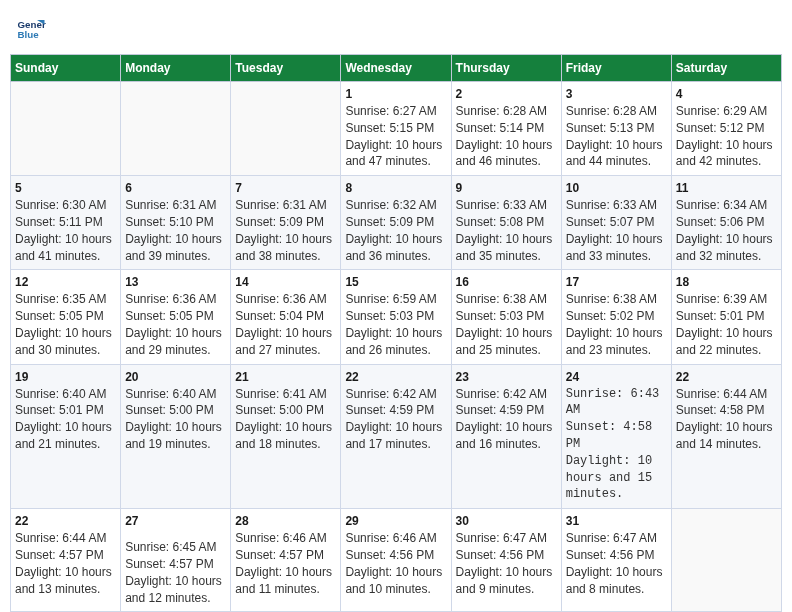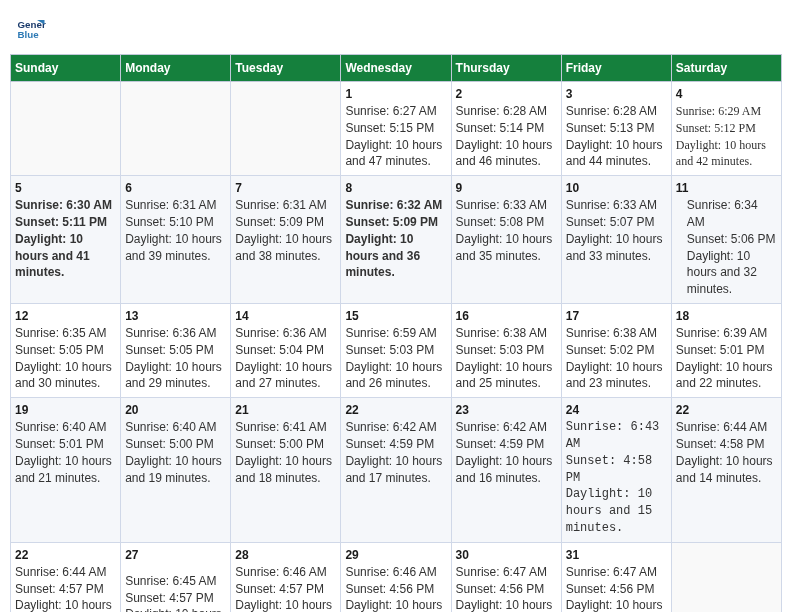--- a/index.html
+++ b/index.html
@@ -132,65 +132,65 @@
 Daylight: 10 hours and 46 minutes.</div>
         </td>
         <td>
           <span class="day-number">3</span>
           <div class="day-info" style="white-space: pre-line;">Sunrise: 6:28 AM
 Sunset: 5:13 PM
 Daylight: 10 hours and 44 minutes.</div>
         </td>
         <td>
           <span class="day-number">4</span>
-          <div class="day-info" style="white-space: pre-line; font-family: Liberation Serif, serif;">Sunrise: 6:29 AM
+          <div class="day-info" style="white-space: pre-line;">Sunrise: 6:29 AM
 Sunset: 5:12 PM
 Daylight: 10 hours and 42 minutes.</div>
         </td>
       </tr>
       <tr>
         <td>
           <span class="day-number">5</span>
-          <div class="day-info" style="white-space: pre-line; font-weight: bold;">Sunrise: 6:30 AM
+          <div class="day-info" style="white-space: pre-line;">Sunrise: 6:30 AM
 Sunset: 5:11 PM
 Daylight: 10 hours and 41 minutes.</div>
         </td>
         <td>
           <span class="day-number">6</span>
           <div class="day-info" style="white-space: pre-line;">Sunrise: 6:31 AM
 Sunset: 5:10 PM
 Daylight: 10 hours and 39 minutes.</div>
         </td>
         <td>
           <span class="day-number">7</span>
           <div class="day-info" style="white-space: pre-line;">Sunrise: 6:31 AM
 Sunset: 5:09 PM
 Daylight: 10 hours and 38 minutes.</div>
         </td>
         <td>
           <span class="day-number">8</span>
-          <div class="day-info" style="white-space: pre-line; font-weight: bold;">Sunrise: 6:32 AM
+          <div class="day-info" style="white-space: pre-line;">Sunrise: 6:32 AM
 Sunset: 5:09 PM
 Daylight: 10 hours and 36 minutes.</div>
         </td>
         <td>
           <span class="day-number">9</span>
           <div class="day-info" style="white-space: pre-line;">Sunrise: 6:33 AM
 Sunset: 5:08 PM
 Daylight: 10 hours and 35 minutes.</div>
         </td>
         <td>
           <span class="day-number">10</span>
           <div class="day-info" style="white-space: pre-line;">Sunrise: 6:33 AM
 Sunset: 5:07 PM
 Daylight: 10 hours and 33 minutes.</div>
         </td>
         <td>
           <span class="day-number">11</span>
-          <div class="day-info" style="white-space: pre-line; margin-left: 11px;">Sunrise: 6:34 AM
+          <div class="day-info" style="white-space: pre-line;">Sunrise: 6:34 AM
 Sunset: 5:06 PM
 Daylight: 10 hours and 32 minutes.</div>
         </td>
       </tr>
       <tr>
         <td>
           <span class="day-number">12</span>
           <div class="day-info" style="white-space: pre-line;">Sunrise: 6:35 AM
 Sunset: 5:05 PM
 Daylight: 10 hours and 30 minutes.</div>

